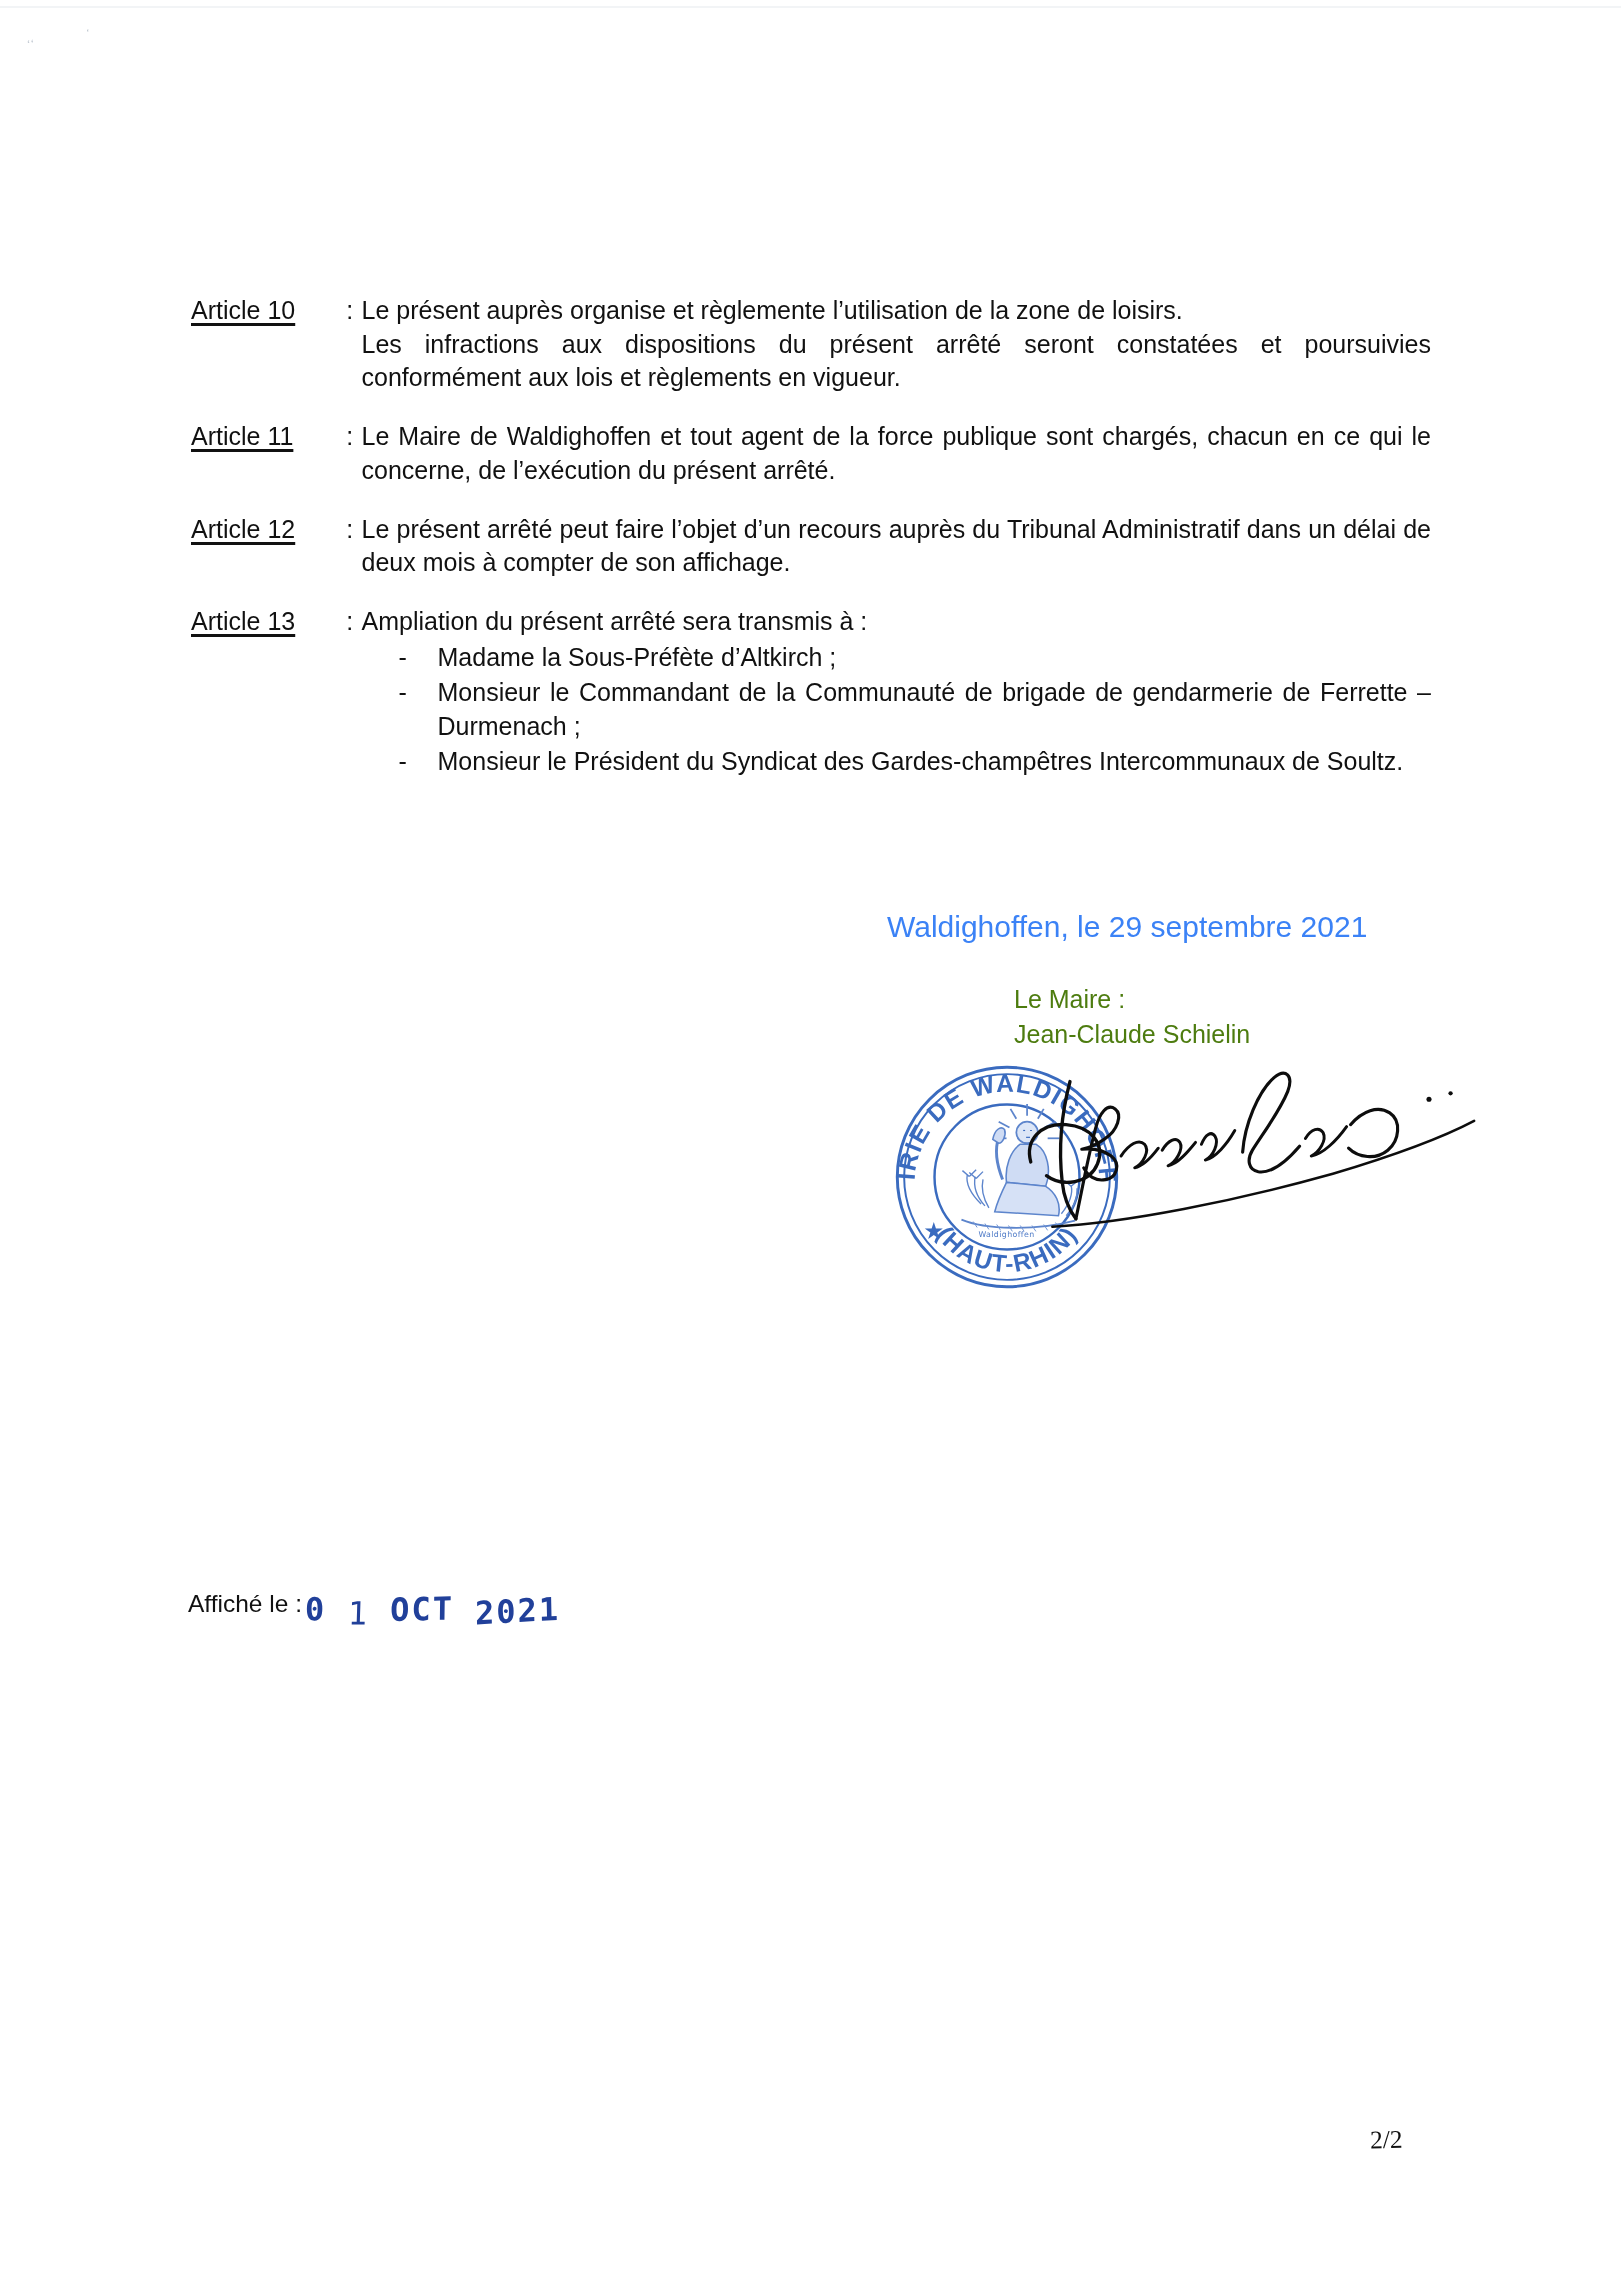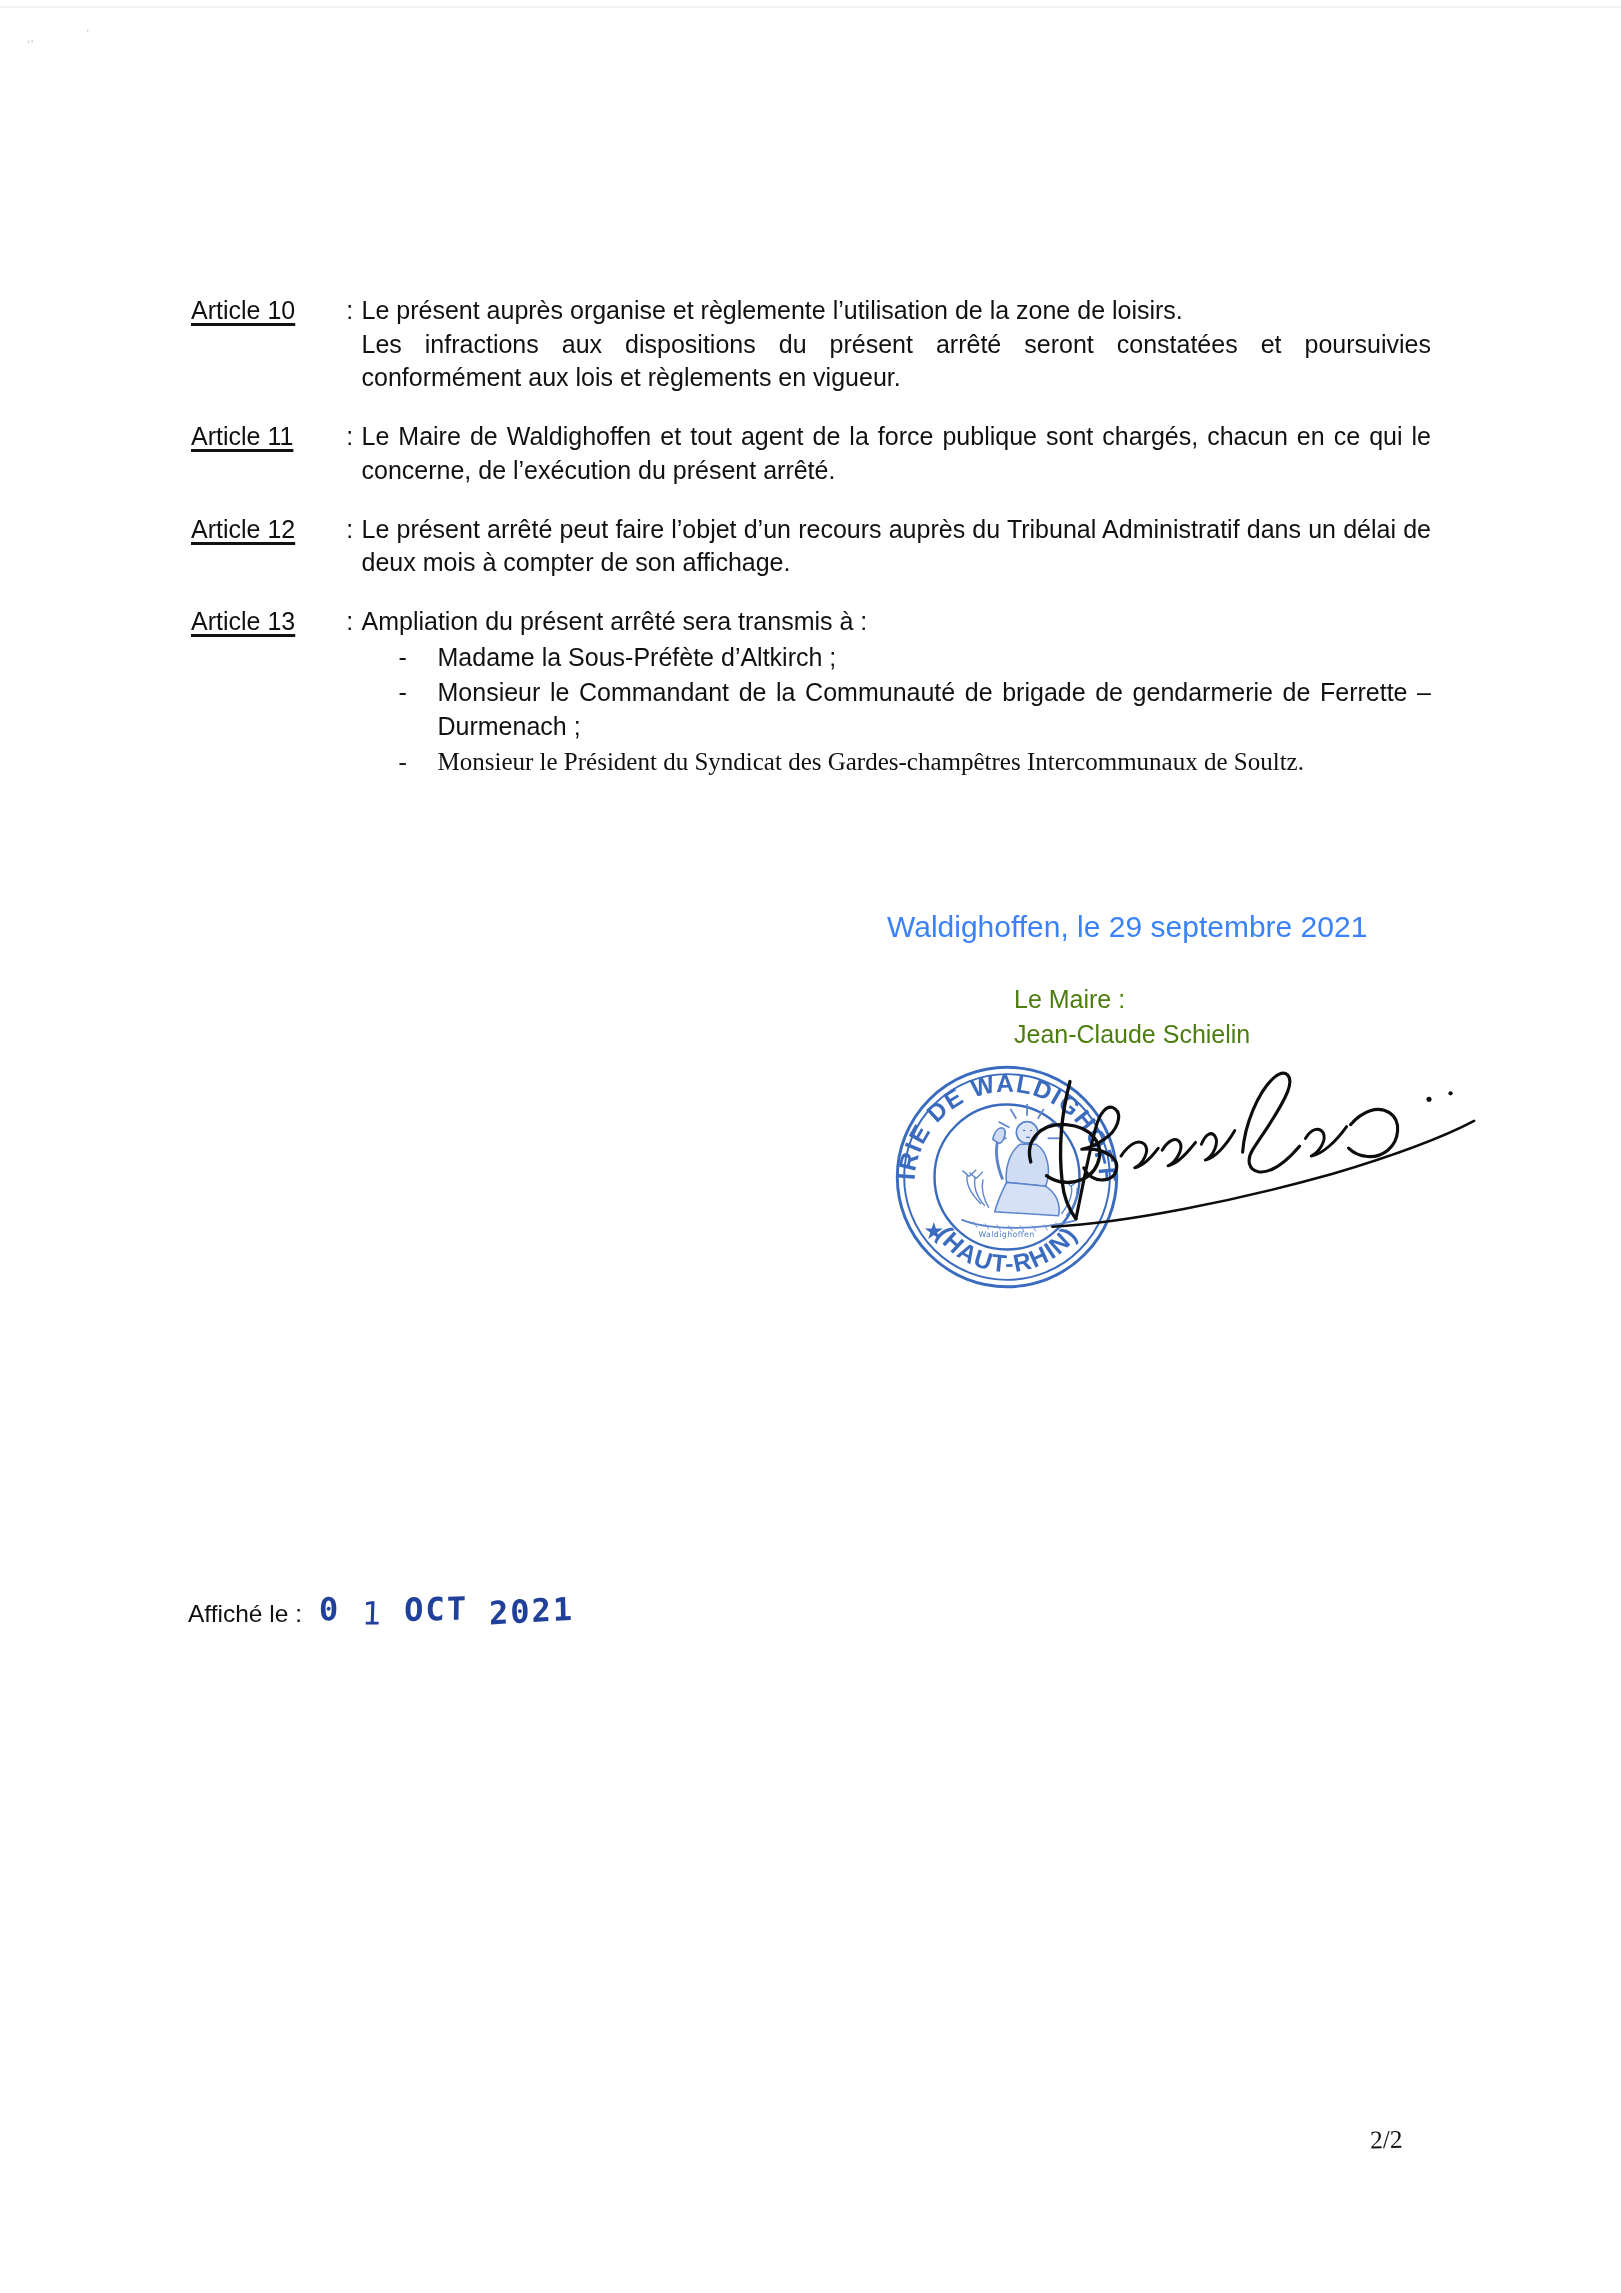--- a/index.html
+++ b/index.html
@@ -89,21 +89,20 @@
     margin-top: 2px;
   }
   .bullet-list li::before {
     content: "-";
     position: absolute;
     left: 3.9px;
     top: 0;
   }
   .bullet-list li.last-item {
     text-align: justify;
-    font-family: Liberation Serif, serif;
   }
 
   .place-date {
     position: absolute;
     left: 887px;
     top: 910px;
     font-size: 30px;
     color: #3b82f6;
     white-space: nowrap;
   }
@@ -138,22 +137,22 @@
     pointer-events: none;
   }
   .signature svg { display: block; width: 100%; height: 100%; }
 
   
   .posted-row {
     position: absolute;
     left: 188px;
     top: 1590px;
     display: flex;
-    align-items: flex-end;
-    gap: 17px;
+    align-items: flex-start;
+    gap: 3px;
   }
   .posted-label {
     font-size: 24.5px;
     color: #111111;
     white-space: nowrap;
   }
   .date-stamp {
     font-family: "DejaVu Sans Mono", monospace;
     font-size: 32px;
     font-weight: bold;

